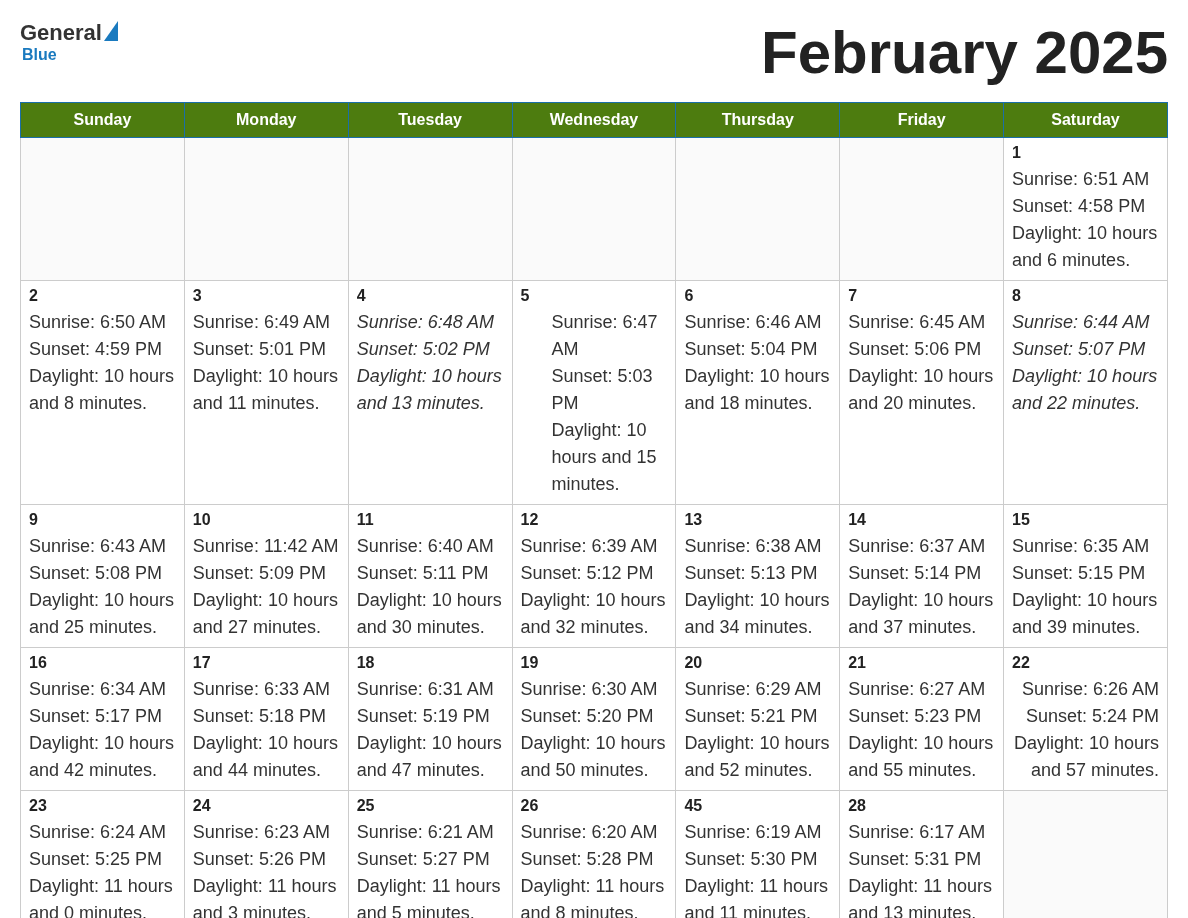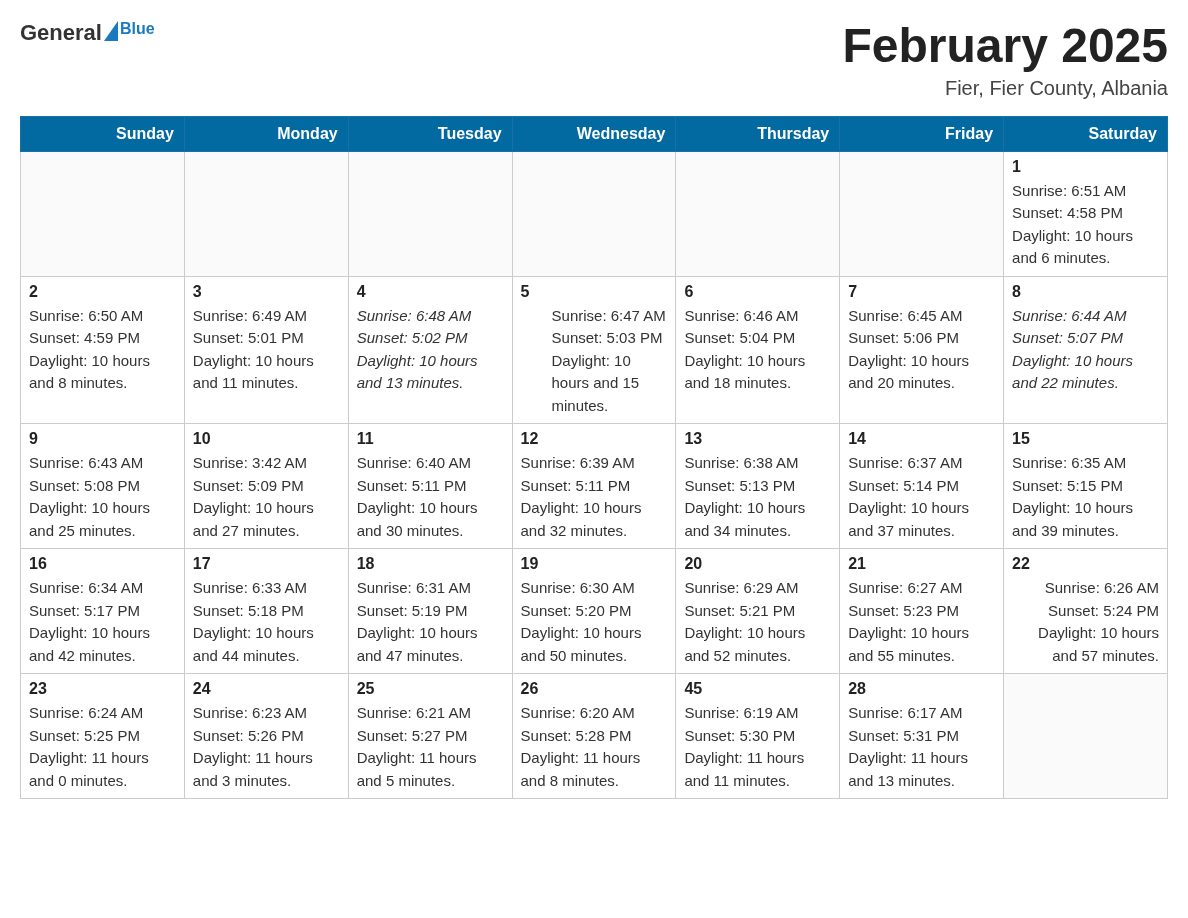--- a/index.html
+++ b/index.html
@@ -11,21 +11,21 @@
       min-height: 918px;
     }
     .header {
       display: flex;
       justify-content: space-between;
       align-items: flex-start;
       margin-bottom: 16px;
     }
     .logo {
       display: flex;
-      flex-direction: row;
+      flex-direction: column;
       align-items: flex-start;
     }
     .logo-top {
       display: flex;
       align-items: center;
     }
     .logo-general {
       font-size: 22px;
       font-weight: bold;
       color: #333;
@@ -41,39 +41,39 @@
     .logo-blue {
       font-size: 16px;
       font-weight: bold;
       color: #1a7abf;
       margin-left: 2px;
     }
     .title-section {
       text-align: right;
     }
     .month-title {
-      font-size: 48px;
+      font-size: 60px;
       font-weight: bold;
       color: #222;
       line-height: 1.1;
     }
     .location-title {
       font-size: 20px;
       color: #444;
       margin-top: 4px;
     }
     .calendar {
       width: 100%;
       border-collapse: collapse;
     }
     .calendar thead tr th {
-      background-color: #0369a1;
+      background-color: #4d7c0f;
       color: #fff;
       padding: 8px 10px;
-      text-align: right;
+      text-align: center;
       font-size: 16px;
       border: 1px solid #1a6fa8;
     }
     .calendar tbody tr td {
       vertical-align: top;
       border: 1px solid #ccc;
       padding: 6px 8px;
       width: calc(100% / 7);
       min-height: 100px;
       font-size: 13px;
@@ -81,21 +81,21 @@
       background: #fff;
     }
     .calendar tbody tr td .day-num {
       font-size: 16px;
       font-weight: bold;
       color: #222;
       display: block;
       margin-bottom: 4px;
     }
     .calendar tbody tr td .day-info {
-      font-size: 15px;
+      font-size: 18px;
       color: #333;
       line-height: 1.5;
     }
     .calendar tbody tr:first-child {
       background: #f9f9f9;
     }
     .calendar tbody tr td.empty {
       background: #fafafa;
     }
     .week-row td {
@@ -108,21 +108,20 @@
 <div class="header">
   <div class="logo">
     <div class="logo-top">
       <span class="logo-general">General</span>
       <div class="logo-triangle"></div>
     </div>
     <span class="logo-blue">Blue</span>
   </div>
   <div class="title-section">
     <div class="month-title">February 2025</div>
-    <div class="location-title">Fier, Fier County, Albania</div>
   </div>
 </div>
 
 <table class="calendar">
   <thead>
     <tr>
     <th>Sunday</th>
         <th>Monday</th>
         <th>Tuesday</th>
         <th>Wednesday</th>
@@ -192,34 +191,34 @@
       </tr>
       <tr class="week-row">
         <td>
           <span class="day-num">9</span>
           <div class="day-info" style="white-space: pre-line;">Sunrise: 6:43 AM
 Sunset: 5:08 PM
 Daylight: 10 hours and 25 minutes.</div>
         </td>
         <td>
           <span class="day-num">10</span>
-          <div class="day-info" style="white-space: pre-line;">Sunrise: 3:42 AM
+          <div class="day-info" style="white-space: pre-line;">Sunrise: 11:42 AM
 Sunset: 5:09 PM
 Daylight: 10 hours and 27 minutes.</div>
         </td>
         <td>
           <span class="day-num">11</span>
           <div class="day-info" style="white-space: pre-line;">Sunrise: 6:40 AM
 Sunset: 5:11 PM
 Daylight: 10 hours and 30 minutes.</div>
         </td>
         <td>
           <span class="day-num">12</span>
           <div class="day-info" style="white-space: pre-line;">Sunrise: 6:39 AM
-Sunset: 5:11 PM
+Sunset: 5:12 PM
 Daylight: 10 hours and 32 minutes.</div>
         </td>
         <td>
           <span class="day-num">13</span>
           <div class="day-info" style="white-space: pre-line;">Sunrise: 6:38 AM
 Sunset: 5:13 PM
 Daylight: 10 hours and 34 minutes.</div>
         </td>
         <td>
           <span class="day-num">14</span>

